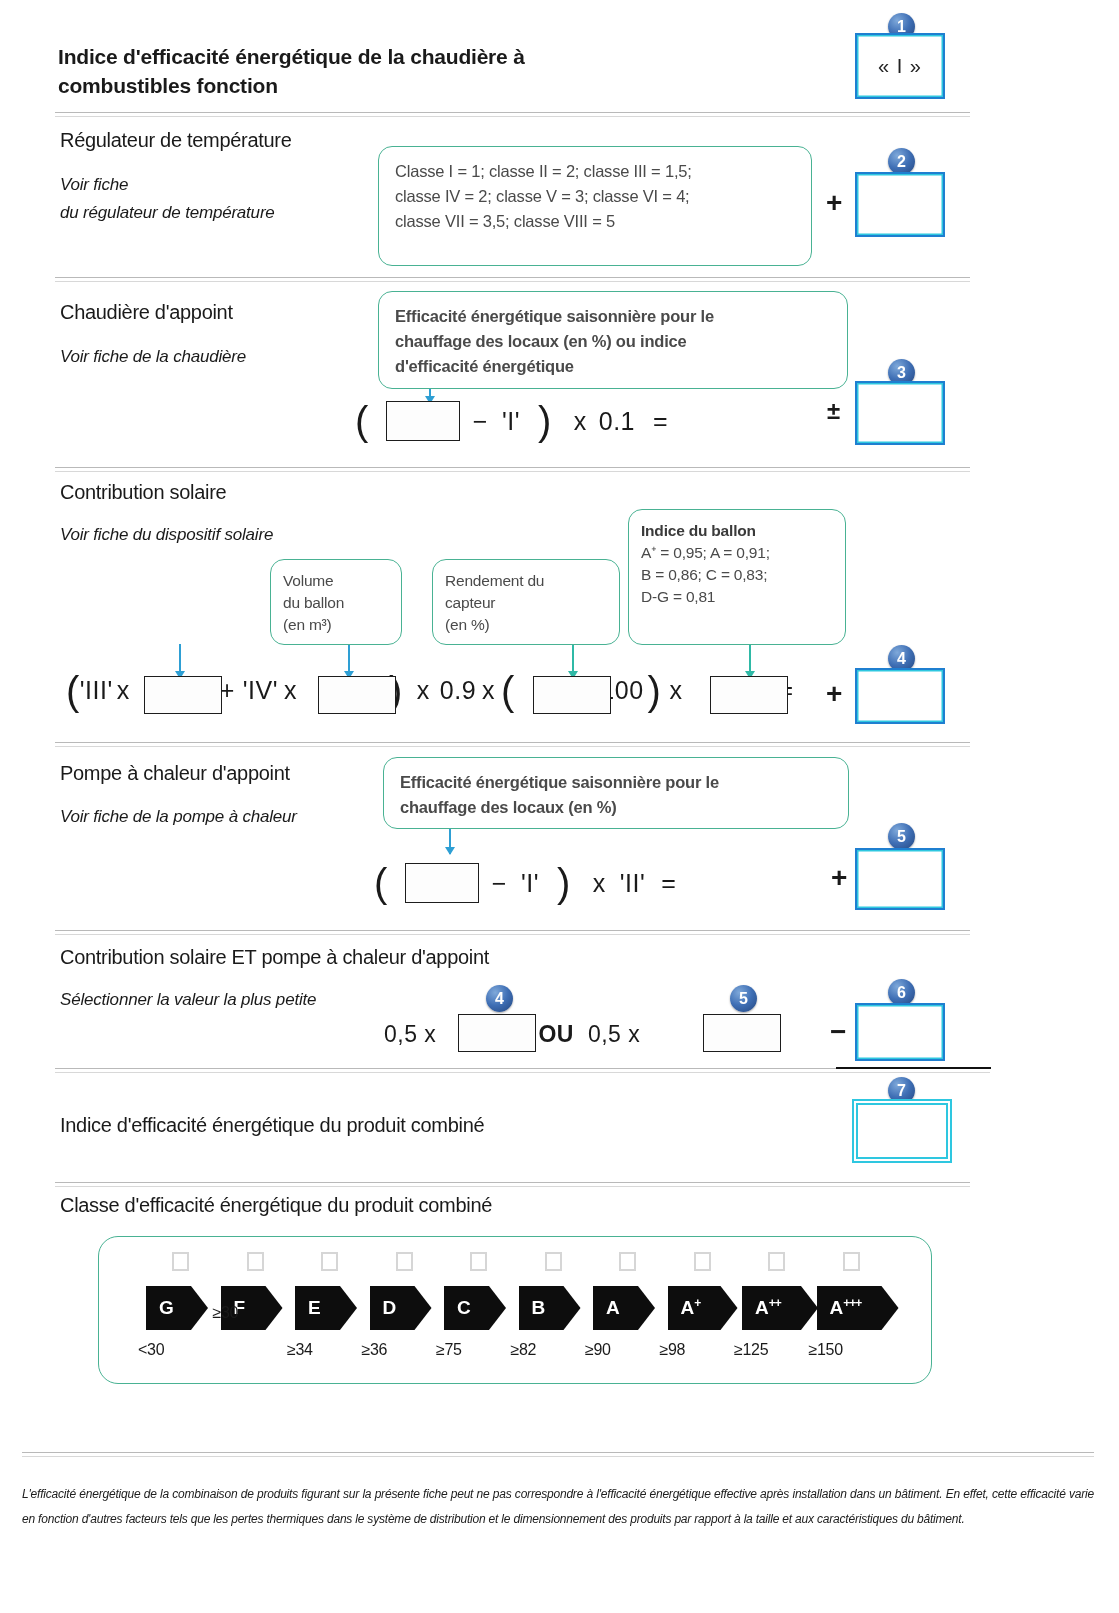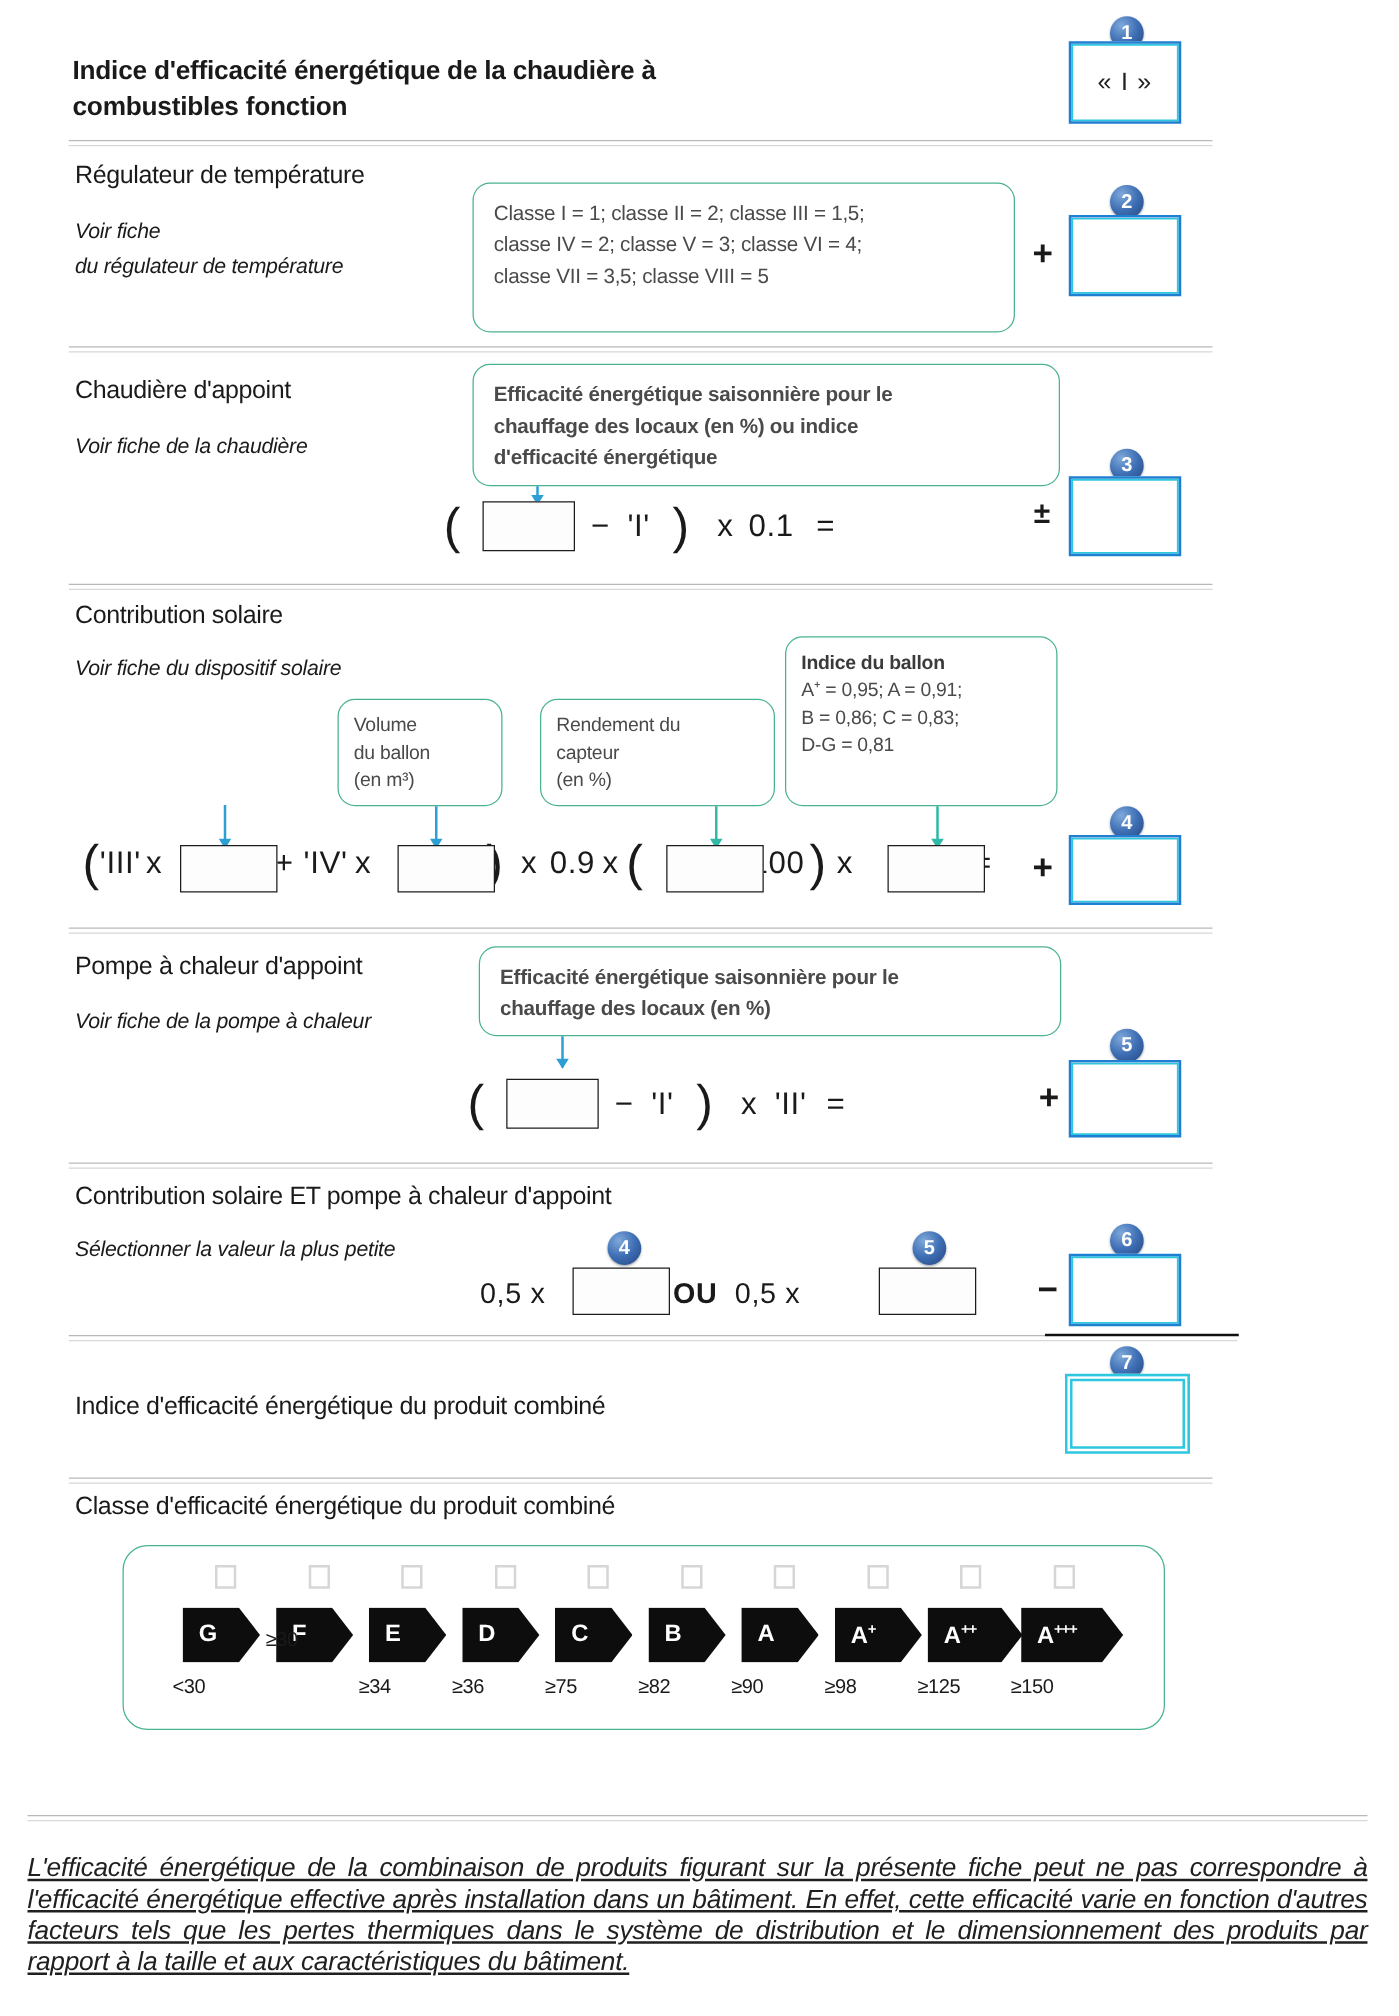--- a/index.html
+++ b/index.html
@@ -63,22 +63,22 @@
               box-sizing:border-box;}
   .chk{position:absolute;width:17px;height:19px;border:2.5px solid #d6d6d6;background:#fff;box-sizing:border-box;}
   .arrow{position:absolute;height:44px;background:#0d0d0d;color:#fff;
          display:flex;align-items:center;box-sizing:border-box;
          font-size:19px;font-weight:bold;padding-left:13px;
          clip-path:polygon(0 0, calc(100% - 17px) 0, 100% 50%, calc(100% - 17px) 100%, 0 100%);}
   .arrow sup{font-size:12px;vertical-align:super;letter-spacing:-1px;}
   .thr{position:absolute;font-size:16px;color:#1a1a1a;text-align:left;letter-spacing:-.3px;}
 
   
-  .footer{position:absolute;left:22px;width:1072px;font-style:italic;font-size:21px;
-          line-height:25px;text-align:justify;color:#202020;letter-spacing:-.2px;text-decoration:underline;}
+  .footer{position:absolute;left:22px;width:1072px;font-style:italic;font-size:12px;
+          line-height:25px;text-align:justify;color:#202020;letter-spacing:-.2px;}
 </style>
 </head>
 <body>
 
 <div class="sheet">
 
   <div class="h-title" style="left:58px;top:42px;width:640px;">
     <div>Indice d'efficacité énergétique de la chaudière à</div>
     <div>combustibles fonction</div>
   </div>

